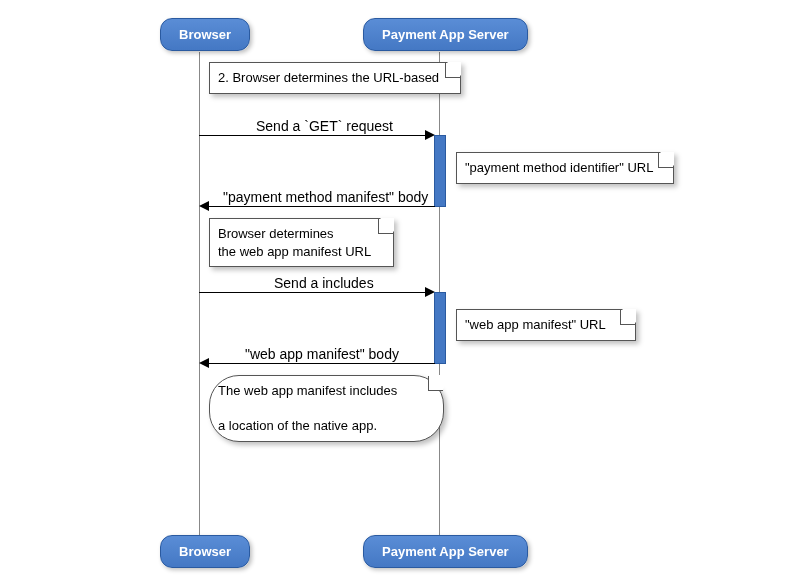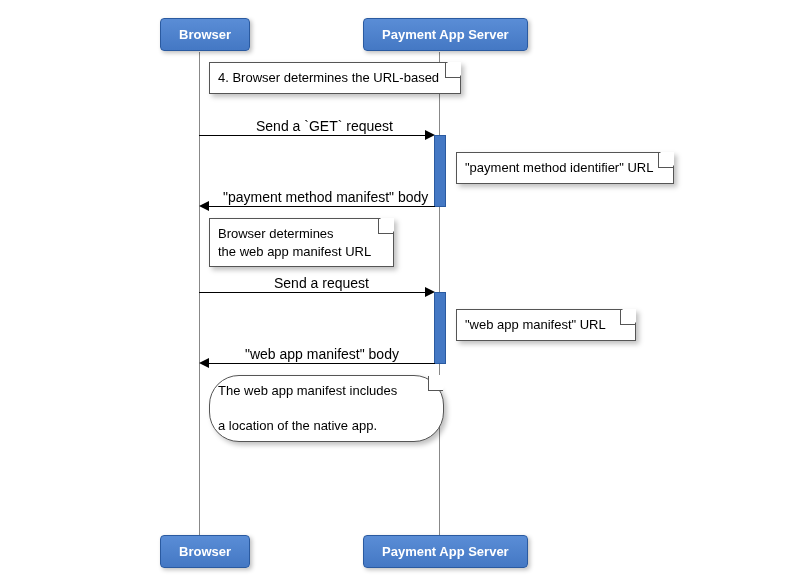--- a/index.html
+++ b/index.html
@@ -10,21 +10,21 @@
     background: #fff;
     width: 800px;
     height: 587px;
     position: relative;
     overflow: hidden;
   }
   .participant {
     position: absolute;
     background: linear-gradient(to bottom, #5a8dd6 0%, #4478c4 100%);
     border: 1px solid #2a5aa0;
-    border-radius: 4px;
+    border-radius: 12px;
     color: #fff;
     font-weight: bold;
     padding: 8px 18px;
     text-align: center;
     box-shadow: 2px 2px 4px rgba(0,0,0,0.25);
   }
   .lifeline {
     position: absolute;
     width: 0;
     border-left: 1px solid #888;
@@ -110,21 +110,21 @@
 
 <div class="participant" style="left:160px; top:18px;">
   <span>Browser</span>
 </div>
 <div class="participant" style="left:363px; top:18px;">
   <span>Payment App Server</span>
 </div>
 
 <div class="note" style="left:209px; top:62px; width:232px;">
   <div class="fold"></div>
-  <span>4. Browser determines the URL-based</span><br>
+  <span>2. Browser determines the URL-based</span><br>
 </div>
 
 <div class="msg-label" style="left:256px; top:118px;">Send a `GET` request</div>
 <div class="arrow-line" style="left:199px; top:135px; width:226px;"></div>
 <div class="arrow-head-right" style="left:425px; top:130px;"></div>
 
 <div class="activation" style="left:434px; top:135px; height:70px;"></div>
 
 <div class="note" style="left:456px; top:152px; width:198px;">
   <div class="fold"></div>
@@ -134,21 +134,21 @@
 <div class="msg-label" style="left:223px; top:189px;">"payment method manifest" body</div>
 <div class="arrow-line" style="left:209px; top:206px; width:226px;"></div>
 <div class="arrow-head-left" style="left:199px; top:201px;"></div>
 
 <div class="note" style="left:209px; top:218px; width:165px;">
   <div class="fold"></div>
   <span>Browser determines</span><br>
   <span>the web app manifest URL</span>
 </div>
 
-<div class="msg-label" style="left:274px; top:275px;">Send a request</div>
+<div class="msg-label" style="left:274px; top:275px;">Send a includes</div>
 <div class="arrow-line" style="left:199px; top:292px; width:226px;"></div>
 <div class="arrow-head-right" style="left:425px; top:287px;"></div>
 
 <div class="activation" style="left:434px; top:292px; height:70px;"></div>
 
 <div class="note" style="left:456px; top:309px; width:160px;">
   <div class="fold"></div>
   <span>"web app manifest" URL</span>
 </div>
 

